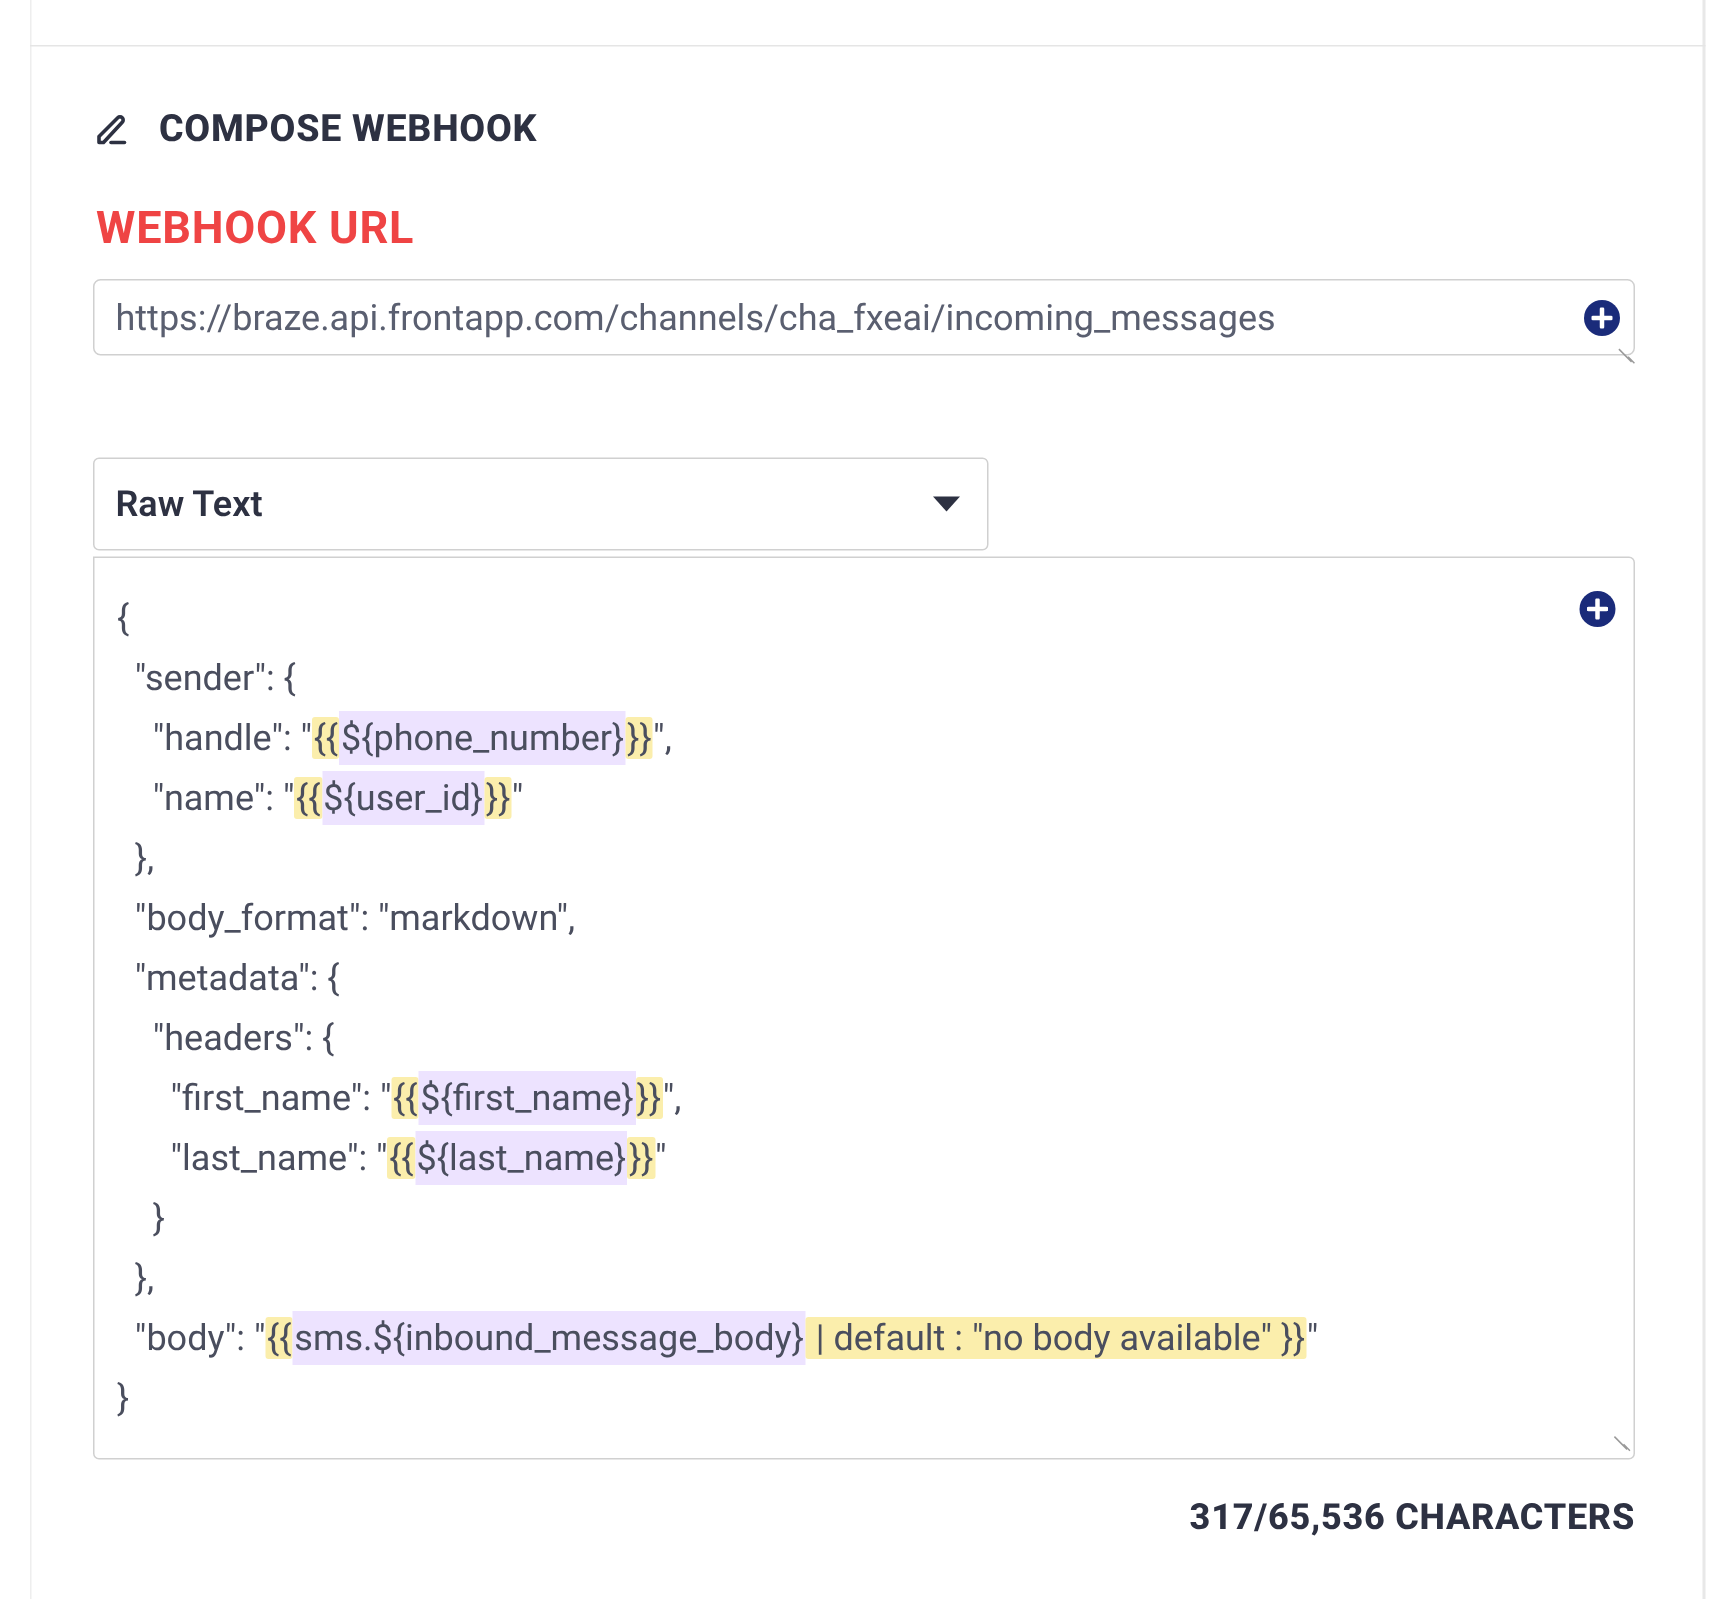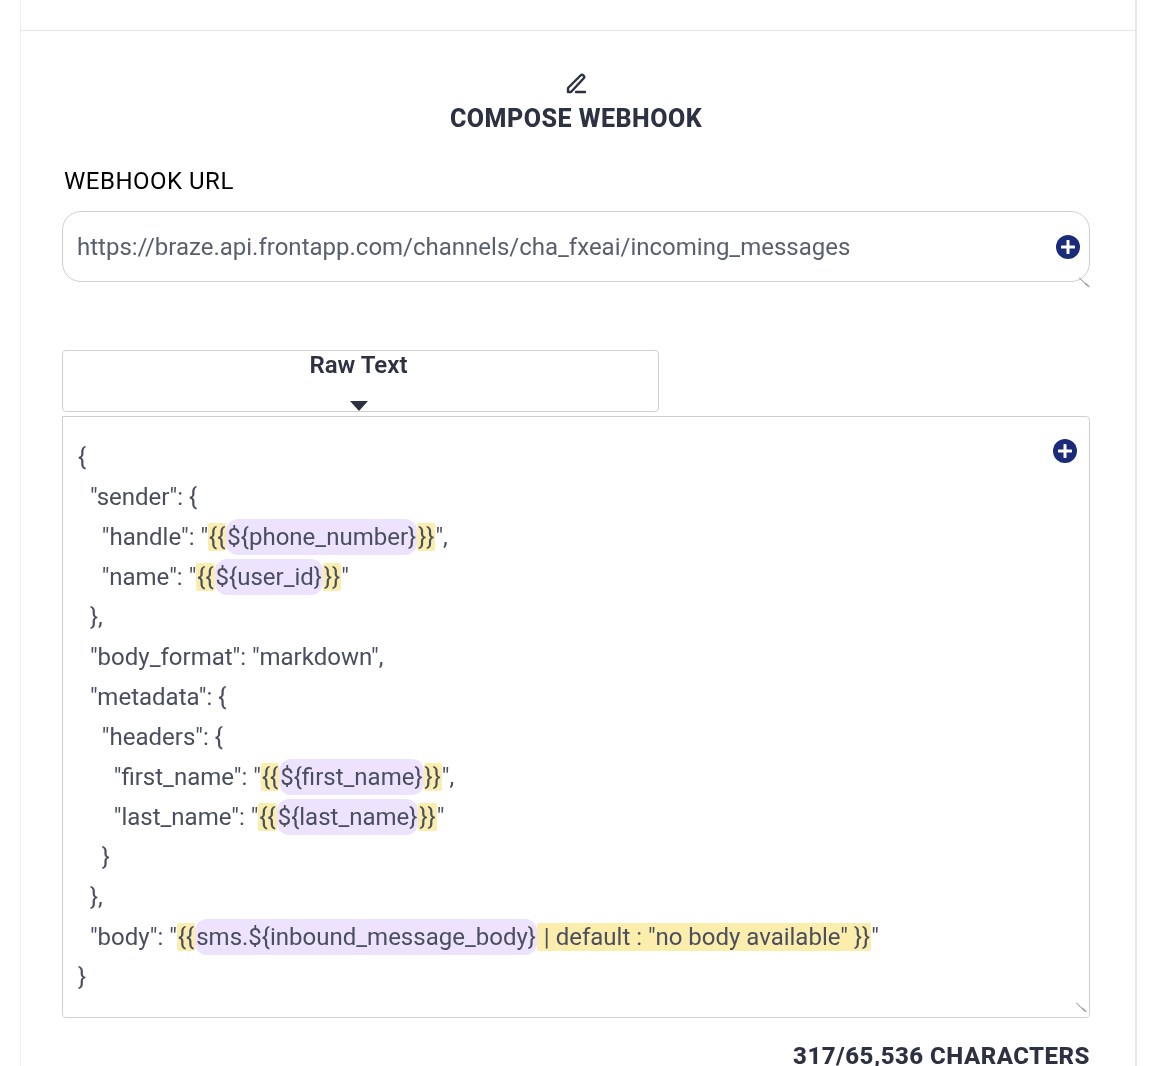--- a/index.html
+++ b/index.html
@@ -2,43 +2,43 @@
 <html><head>
 <meta charset="utf-8">
 <style>
   * { box-sizing: border-box; }
   html, body { margin:0; padding:0; width:1152px; height:1066px; background:#fff; font-family:-apple-system,BlinkMacSystemFont,"Segoe UI",Roboto,Helvetica,Arial,sans-serif; color:#2d3142; }
   .canvas { width:1152px; height:1066px; position:relative; }
   .top-divider { position:absolute; left:20px; right:15px; top:30px; height:1px; background:#e5e5e5; }
   .vline-left  { position:absolute; left:20px; top:0; bottom:0; width:1px; background:#eeeeee; }
   .vline-right { position:absolute; right:15px; top:0; bottom:0; width:2px; background:#e8e8e8; }
   .panel { position:absolute; left:62px; right:62px; top:58px; }
-  .section-title { display:flex; align-items:center; gap:8px; font-weight:800; font-size:25px; letter-spacing:0.5px; color:#2d3142; margin:14px 0 34px 0;flex-direction:column; }
-  .field-label { font-weight:400; font-size:24px; letter-spacing:0.5px; color:#000000; margin:0 0 16px 2px; }
+  .section-title { display:flex; align-items:center; gap:20px; font-weight:800; font-size:25px; letter-spacing:0.5px; color:#2d3142; margin:14px 0 34px 0; }
+  .field-label { font-weight:700; font-size:30px; letter-spacing:0.5px; color:#ef4444; margin:0 0 16px 2px; }
   .input-wrap { position:relative; }
   .textinput {
     width:100%; border:1px solid #d0d0d0; border-radius:5px; background:#fff;
     padding:16px 56px 16px 14px; font-size:24px; color:#5a5f70; resize:none;
     font-family:inherit;
   }
-  .url-box { height:71px;border-radius:19px; }
+  .url-box { height:51px; }
   .resize-grip { position:absolute; right:0; bottom:-8px; width:16px; height:16px; }
   .resize-grip::before, .resize-grip::after { content:""; position:absolute; background:#9a9a9a; width:1px; height:9px; transform:rotate(-45deg); }
   .resize-grip::before { right:6px; bottom:2px; height:12px; }
   .resize-grip::after  { right:2px; bottom:2px; height:6px; }
 
   .plus-badge { position:absolute; right:10px; top:50%; transform:translateY(-50%); width:24px; height:24px; border-radius:50%; background:#1a2b7a; display:flex; align-items:center; justify-content:center; cursor:pointer; }
   .plus-badge svg { display:block; }
 
-  .select-box { margin-top:12px; border:1px solid #d0d0d0; border-radius:4px; width:597px; height:62px; display:flex; align-items:center; justify-content:space-between; padding:0 18px 0 14px; font-size:24px; color:#2d3142; font-weight:600; cursor:pointer; background:#fff;flex-direction:column; }
+  .select-box { margin-top:12px; border:1px solid #d0d0d0; border-radius:4px; width:597px; height:62px; display:flex; align-items:center; justify-content:space-between; padding:0 18px 0 14px; font-size:24px; color:#2d3142; font-weight:600; cursor:pointer; background:#fff; }
   .caret-down { width:0; height:0; border-left:9px solid transparent; border-right:9px solid transparent; border-top:10px solid #2d3142; }
 
   .body-area-wrap { position:relative; margin-top:4px; border:1px solid #d0d0d0; border-radius:4px; border-top-left-radius:0; border-top-right-radius:4px; }
   .body-area { width:100%; min-height:582px; padding:20px 15px 20px 15px; font-size:24px; line-height:40px; color:#4a4e5e; font-family:inherit; white-space:pre; }
-  .body-area .var { background:#ede3ff; border-radius:12px; padding:4px 1px; }
+  .body-area .var { background:#ede3ff; border-radius:0; padding:4px 1px; }
   .body-area .filt { background:#fbeeac; border-radius:2px; padding:0 1px; }
   .body-area .opn { background:#fbeeac; border-radius:2px; padding:0 1px; }
   .body-plus { position:absolute; right:12px; top:22px; width:24px; height:24px; border-radius:50%; background:#1a2b7a; display:flex; align-items:center; justify-content:center; cursor:pointer; }
   .body-grip { position:absolute; right:2px; bottom:2px; width:16px; height:16px; }
   .body-grip::before, .body-grip::after { content:""; position:absolute; background:#9a9a9a; width:1px; transform:rotate(-45deg); }
   .body-grip::before { right:6px; bottom:2px; height:12px; }
   .body-grip::after  { right:2px; bottom:2px; height:6px; }
 
   .char-counter { text-align:right; font-weight:800; font-size:24px; letter-spacing:0.5px; color:#2d3142; margin-top:24px; }
 </style>

